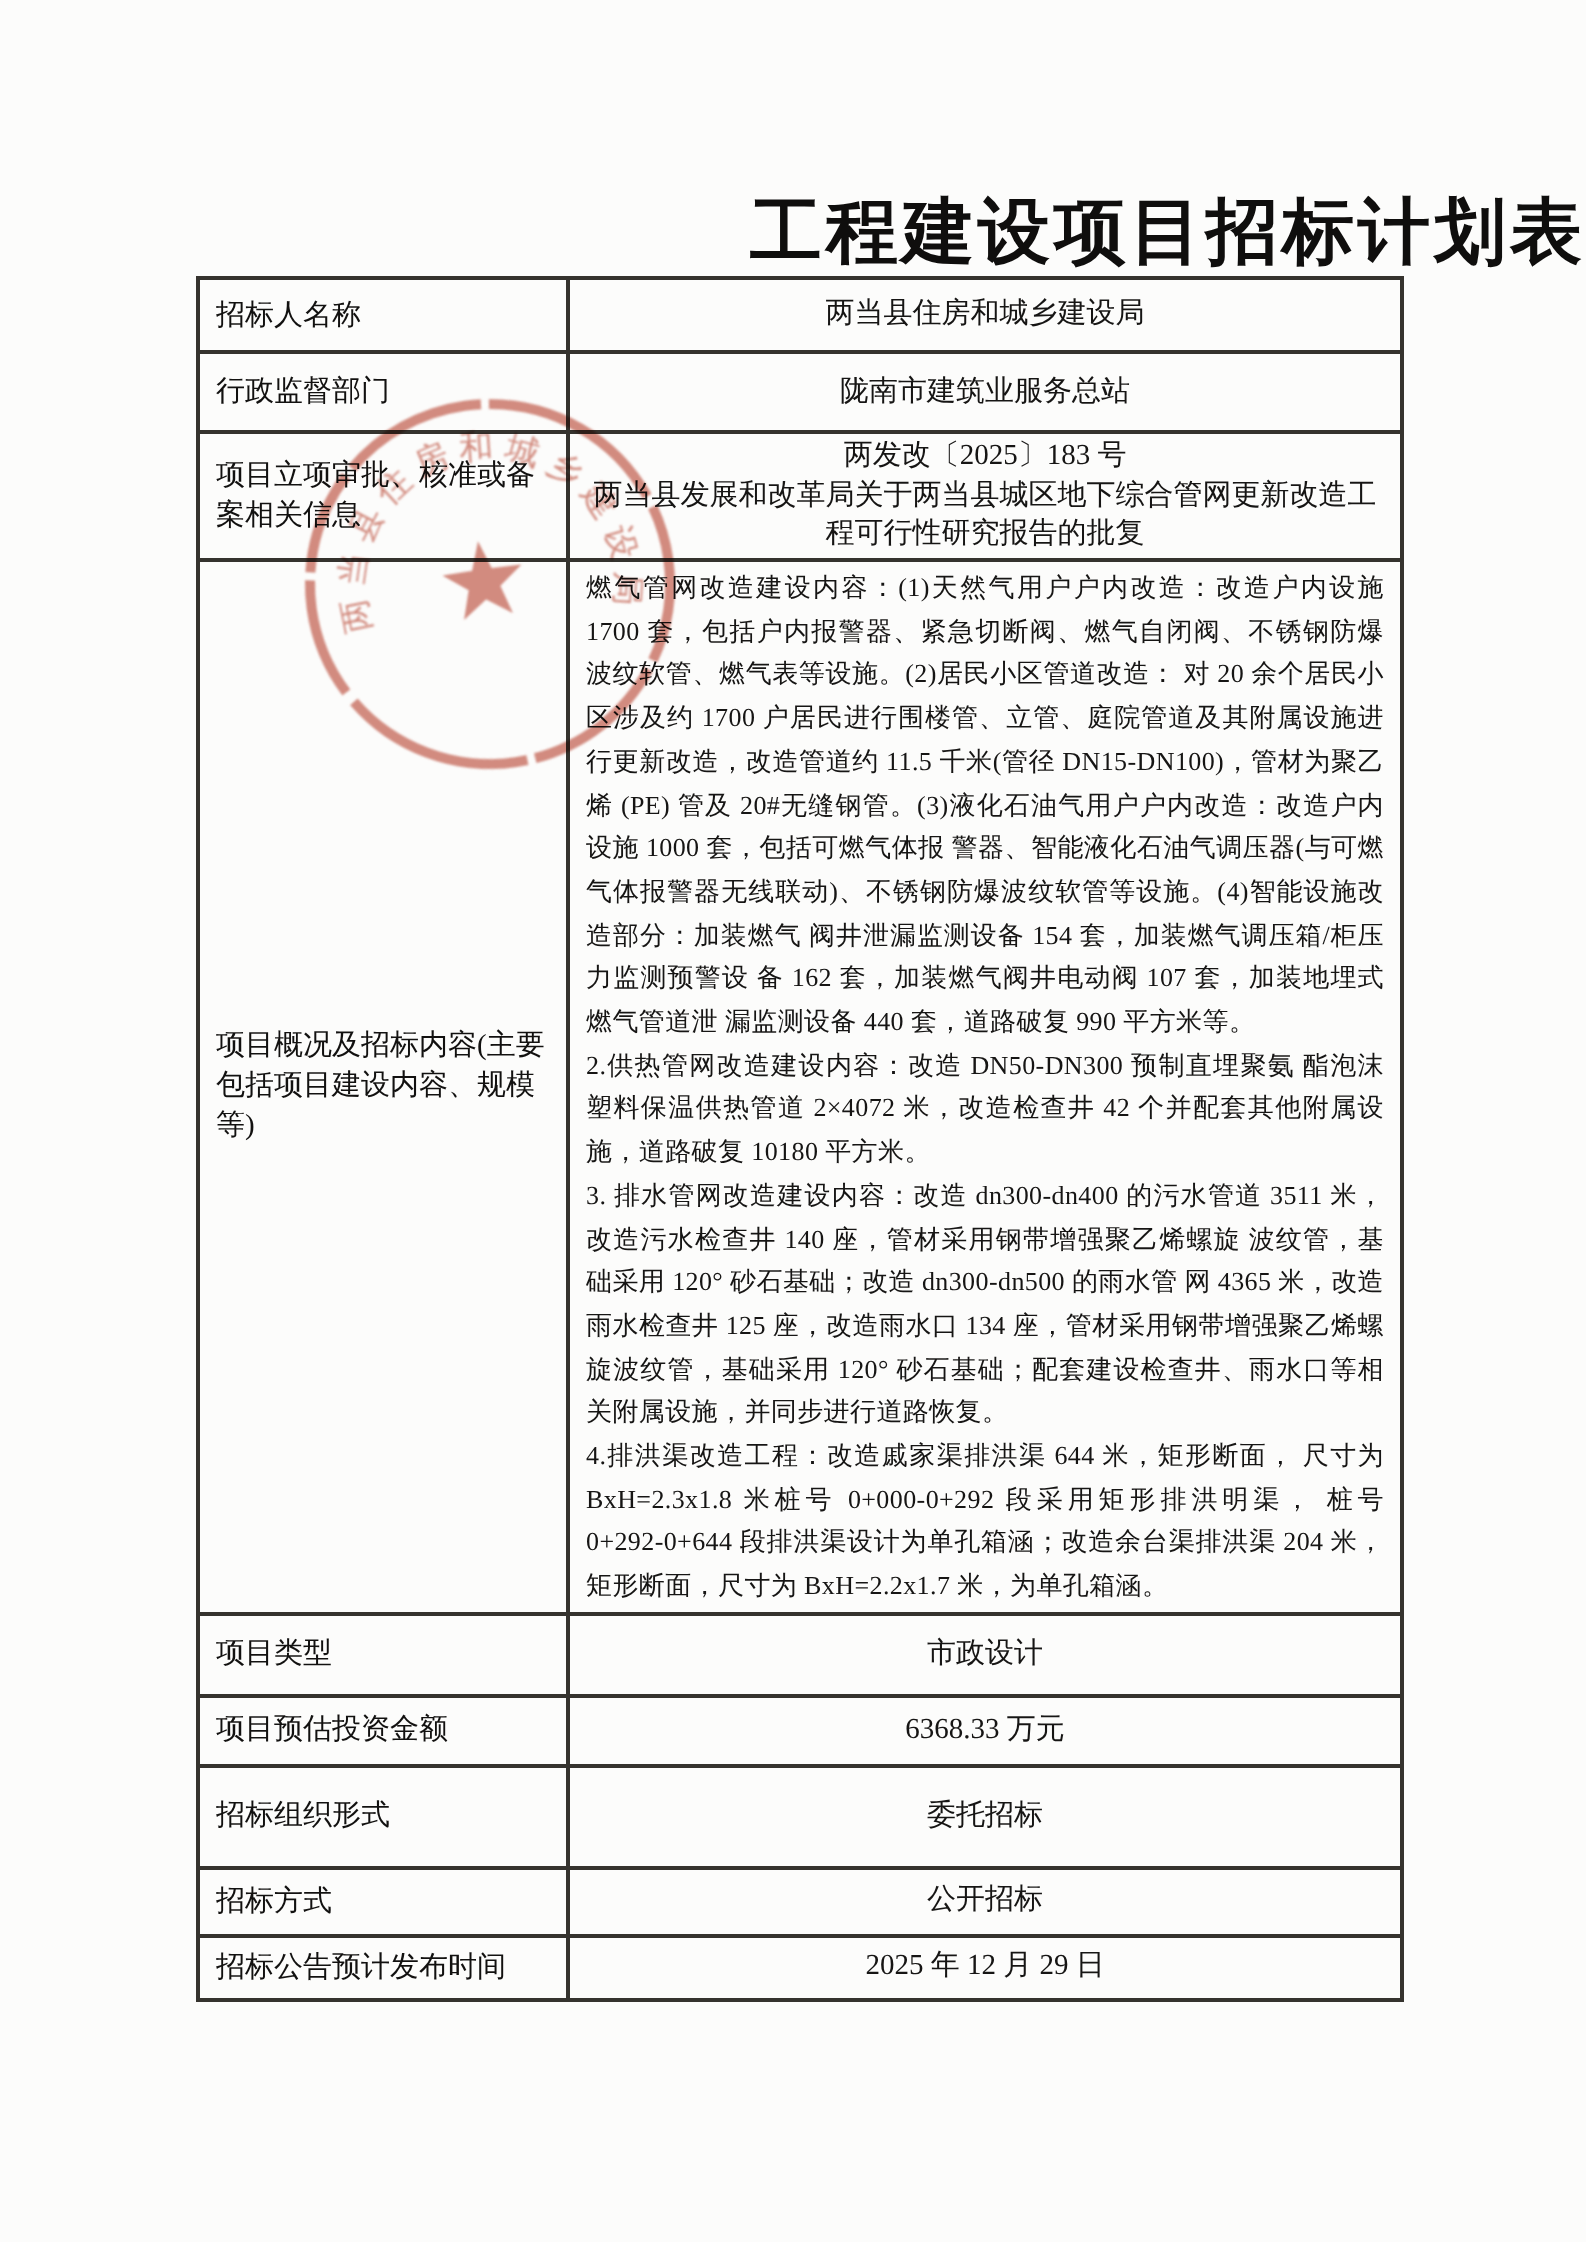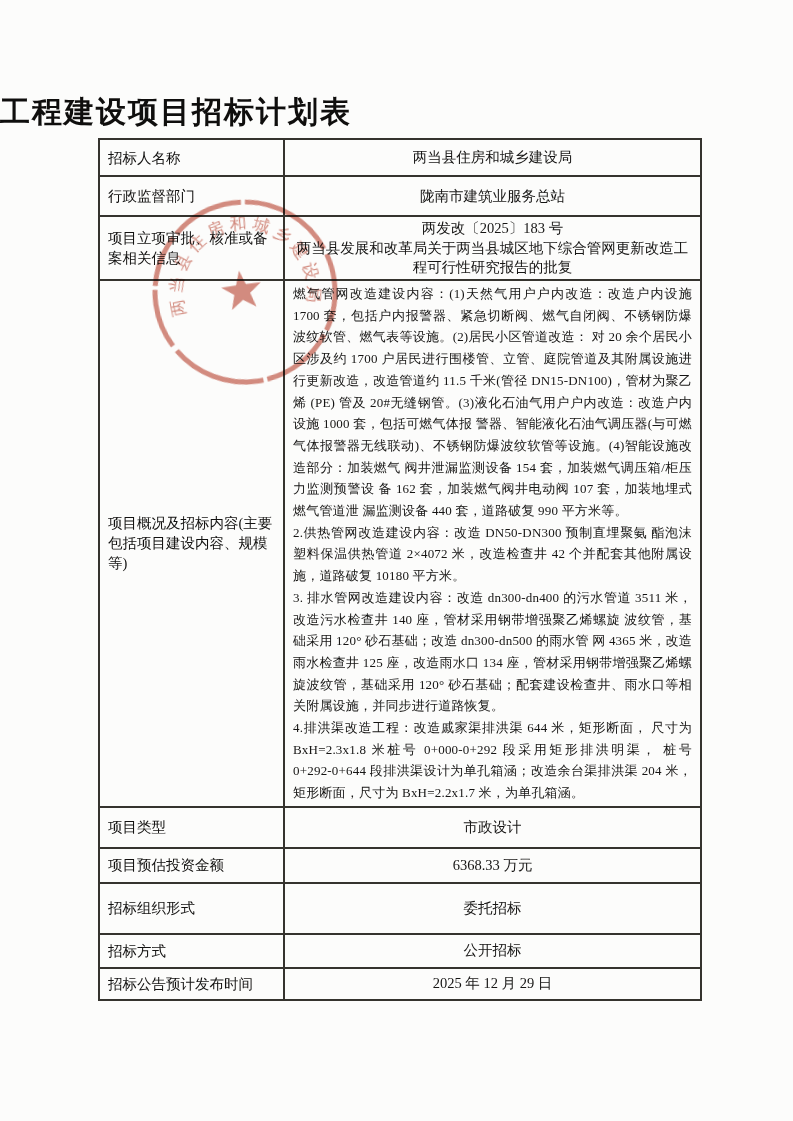--- a/index.html
+++ b/index.html
@@ -8,22 +8,22 @@
     background:#fcfcfb;
     font-family:"Liberation Serif", serif;
     color:#161514;
     position:relative;
     overflow:hidden;
   }
   .page{position:relative;width:793px;height:1121px;}
 
   .doc-title{
     position:absolute;top:92px;left:0;width:793px;
-    margin:0;text-align:left;
-    font-size:30px;font-weight:700;letter-spacing:2px;
+    margin:0;text-align:right;
+    font-size:36px;font-weight:700;letter-spacing:2px;
     color:#0f0e0d;
   }
 
   table.form{
     position:absolute;left:98px;top:138px;
     width:602px;border-collapse:collapse;table-layout:fixed;
   }
   table.form td{
     border:2px solid #35332e;
     padding:2px 8px;

